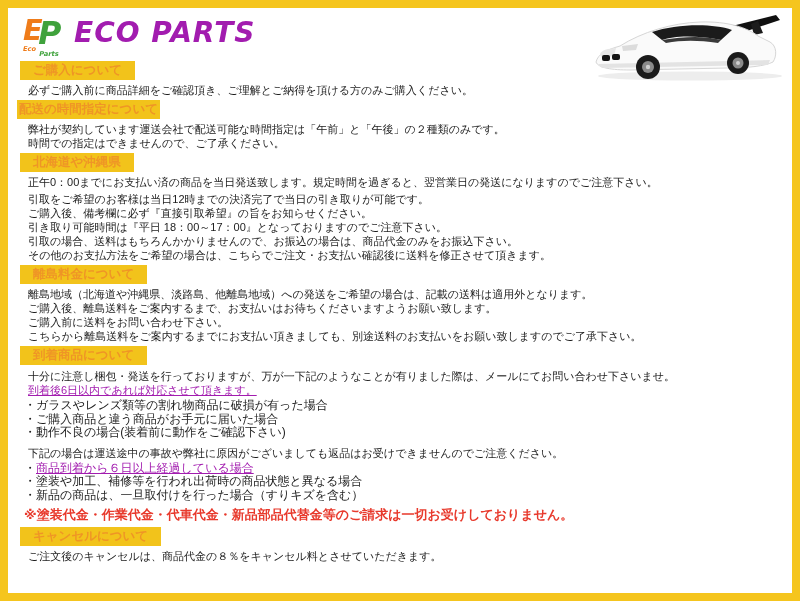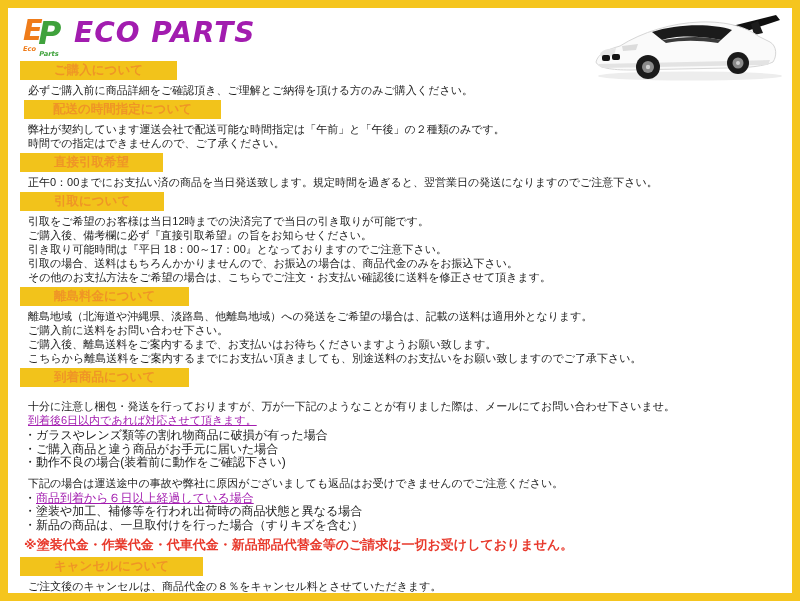--- a/index.html
+++ b/index.html
@@ -16,23 +16,23 @@
     font-family:"DejaVu Sans","Liberation Sans",sans-serif;
     font-weight:bold; font-style:italic; color:#a21caf;
     font-size:28px; letter-spacing:1px; margin-left:8px; margin-top:-6px;
   }
   .car { position:absolute; right:2px; top:2px; width:200px; height:72px; }
 
   .sec-header {
     display:inline-block; margin:3px 0 0 12px;
     background:#f2c31b; color:#ef9526;
     font-weight:bold; font-size:12.5px; line-height:13px;
-    padding:3px 34px; text-align:center; white-space:nowrap;
+    padding:3px 13px; text-align:center; white-space:nowrap;
   }
-  .sec-header.flush { margin-left:16px; padding:3px 29px; }
+  .sec-header.flush { margin-left:9px; padding:3px 2px; }
   .body-text {
     margin:3px 0 0 20px; color:#1c1c1c;
     font-size:11px; line-height:14px; font-weight:500;
   }
   .bullets { margin:2px 4px 0 16px; color:#1c1c1c; font-size:12px; line-height:13.5px; }
   .bullets .row { white-space:nowrap; }
   .red { color:#a21caf;text-decoration:underline; }
   .notice {
     margin:5px 16px 0 16px; color:#e8392c; font-weight:bold;
     font-size:13px; line-height:15px;
@@ -82,48 +82,47 @@
 
   <div>
     <div class="sec-header flush">配送の時間指定について</div>
     <div class="body-text">
       <div>弊社が契約しています運送会社で配送可能な時間指定は「午前」と「午後」の２種類のみです。</div>
       <div>時間での指定はできませんので、ご了承ください。</div>
     </div>
   </div>
 
   <div>
-    <div class="sec-header">直接引取希望</div>
+    <div class="sec-header">北海道や沖縄県</div>
     <div class="body-text">正午0：00までにお支払い済の商品を当日発送致します。規定時間を過ぎると、翌営業日の発送になりますのでご注意下さい。</div>
   </div>
 
   <div>
-    <div class="sec-header">引取について</div>
     <div class="body-text">
       <div>引取をご希望のお客様は当日12時までの決済完了で当日の引き取りが可能です。</div>
       <div>ご購入後、備考欄に必ず『直接引取希望』の旨をお知らせください。</div>
       <div>引き取り可能時間は『平日 18：00～17：00』となっておりますのでご注意下さい。</div>
       <div>引取の場合、送料はもちろんかかりませんので、お振込の場合は、商品代金のみをお振込下さい。</div>
       <div>その他のお支払方法をご希望の場合は、こちらでご注文・お支払い確認後に送料を修正させて頂きます。</div>
     </div>
   </div>
 
   <div>
     <div class="sec-header">離島料金について</div>
     <div class="body-text">
       <div>離島地域（北海道や沖縄県、淡路島、他離島地域）への発送をご希望の場合は、記載の送料は適用外となります。</div>
+      <div>ご購入後、離島送料をご案内するまで、お支払いはお待ちくださいますようお願い致します。</div>
       <div>ご購入前に送料をお問い合わせ下さい。</div>
-      <div>ご購入後、離島送料をご案内するまで、お支払いはお待ちくださいますようお願い致します。</div>
       <div>こちらから離島送料をご案内するまでにお支払い頂きましても、別途送料のお支払いをお願い致しますのでご了承下さい。</div>
     </div>
   </div>
 
   <div>
     <div class="sec-header">到着商品について</div>
-    <div class="body-text" style="margin-top:12px">
+    <div class="body-text" style="margin-top:4px">
       <div>十分に注意し梱包・発送を行っておりますが、万が一下記のようなことが有りました際は、メールにてお問い合わせ下さいませ。</div>
       <div class="red">到着後6日以内であれば対応させて頂きます。</div>
     </div>
     <div class="bullets">
       <div class="row">・ガラスやレンズ類等の割れ物商品に破損が有った場合</div>
       <div class="row">・ご購入商品と違う商品がお手元に届いた場合</div>
       <div class="row">・動作不良の場合(装着前に動作をご確認下さい)</div>
     </div>
     <div class="body-text" style="margin-top:6px">下記の場合は運送途中の事故や弊社に原因がございましても返品はお受けできませんのでご注意ください。</div>
     <div class="bullets">

